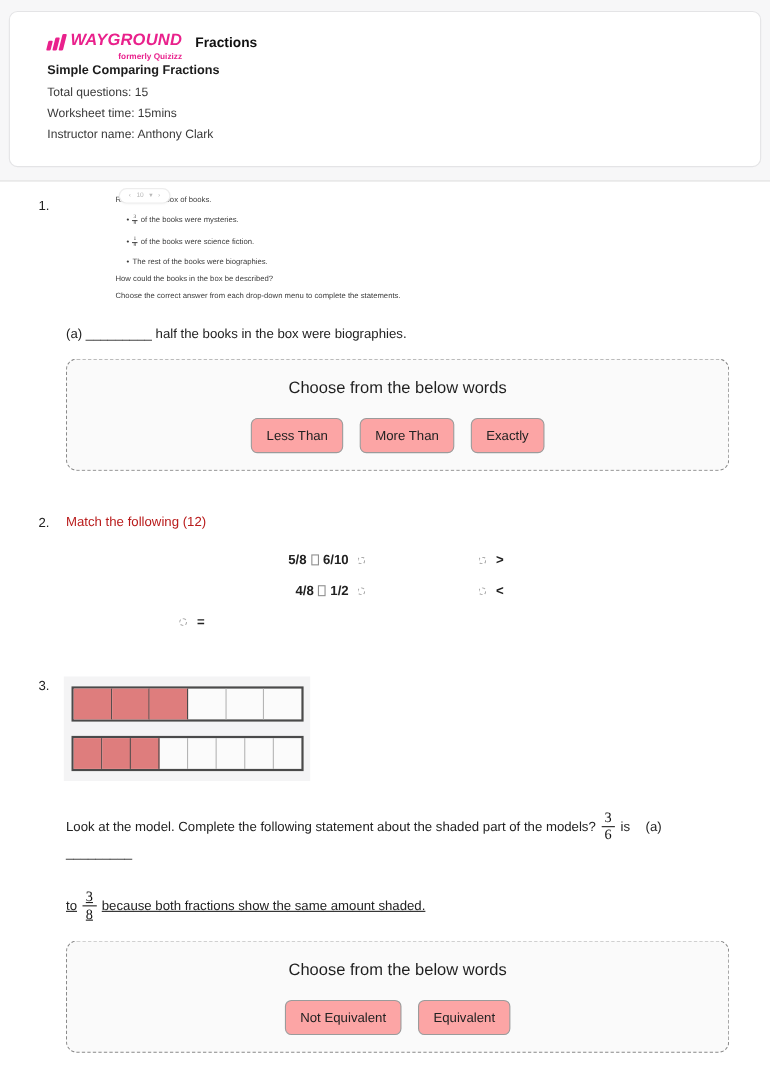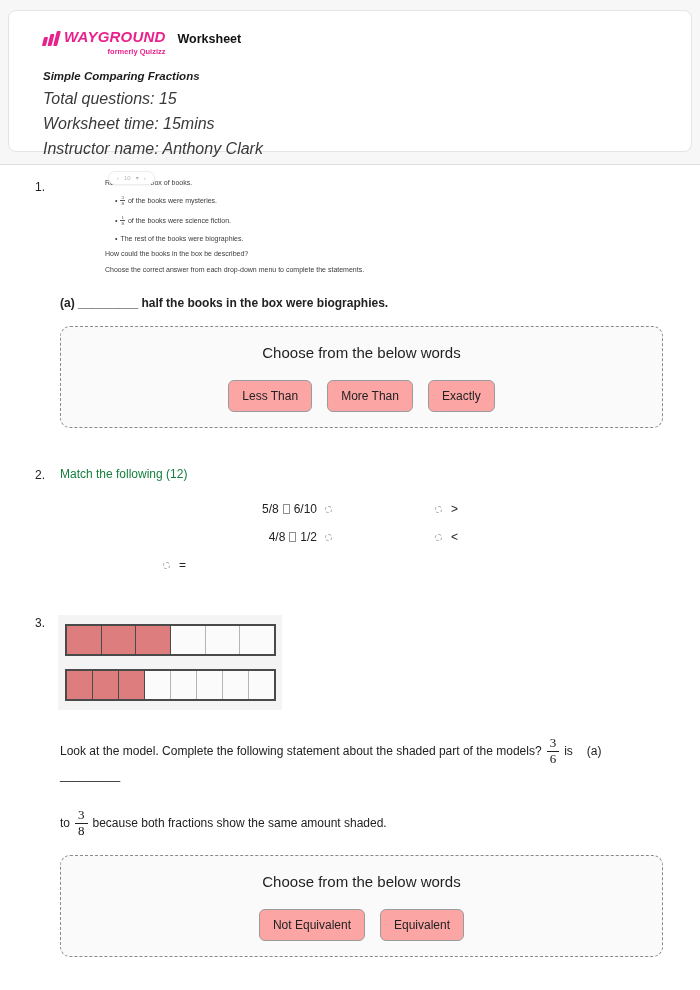--- a/index.html
+++ b/index.html
@@ -36,23 +36,23 @@
     color: var(--accent);
     font-weight: bold;
     font-style: italic;
     font-size: 15px;
     letter-spacing: 0.2px;
     line-height: 1;
   }
   .tagline { color: var(--accent); font-size: 7.5px; font-weight: bold; margin-top: 3px; }
   .app-label { font-size: 12.5px; font-weight: bold; color: #111; margin-left: 12px; margin-top: 3px; }
 
-  .ws-meta { margin-top: 14px; font-style: italic; }
+  .ws-meta { margin-top: 2px; }
   .ws-title { font-size: 11.5px; font-weight: bold; color: #1c1c1c; margin-bottom: 8px; }
-  .ws-line { font-size: 16px; color: #3a3a3a; margin-bottom: 7px; }
+  .ws-line { font-size: 11px; color: #3a3a3a; margin-bottom: 7px; }
 
   .student-fields { display: flex; flex-direction: column; gap: 15px; padding-top: 6px; }
   .field-row { display: flex; align-items: center; justify-content: flex-end; }
   .field-label { font-size: 11px; color: #444; margin-right: 10px; }
   .field-input {
     width: 158px; height: 22px;
     border: 1px solid #ccc; border-radius: 4px;
     background: #fff; outline: none;
     font-size: 11px; padding: 0 6px;
     font-family: "Liberation Sans", sans-serif;
@@ -79,21 +79,21 @@
     padding: 3px 8px; display: flex; align-items: center; gap: 5px;
     font-size: 6px; color: #b8b8b8; line-height: 1;
   }
   .passage { margin-left: 45px; font-size: 7px; color: #3b3b3b; }
   .passage p { margin: 0 0 7px; line-height: 1.25; }
   .passage .bullet { margin-left: 10px; display: flex; align-items: center; gap: 3px; margin-bottom: 8px; }
   .bullet-dot { font-size: 7px; color: #3b3b3b; }
   .tinyfrac { display: inline-flex; flex-direction: column; align-items: center; font-size: 5px; line-height: 1.1; font-family: "Liberation Serif", serif; }
   .tinyfrac .tn { border-bottom: 0.5px solid #555; padding: 0 1px; }
 
-  .statement-line { margin-top: 22px; font-size: 12px; color: #222; font-weight: bold; }
+  .statement-line { margin-top: 22px; font-size: 12px; color: #222; }
 
   
   .wordbox {
     margin-top: 16px;
     width: 603px;
     border: 1px dashed #8a8a8a;
     border-radius: 10px;
     background: #fafafa;
     text-align: center;
     padding: 17px 10px 15px;
@@ -106,23 +106,23 @@
     border-radius: 6px;
     padding: 8px 13px;
     font-size: 12px;
     color: #222;
     font-family: "Liberation Sans", sans-serif;
     cursor: pointer;
   }
 
   
   .q2 { margin-top: 39px; }
-  .q2-title { font-size: 12px; color: #15803d; }
+  .q2-title { font-size: 12px; color: #b91c1c; }
   .match-rows { margin-top: 14px; }
-  .match-row { display: flex; align-items: center; height: 28px; }
+  .match-row { display: flex; align-items: center; height: 28px; font-weight: bold; }
   .match-left { width: 272px; text-align: right; font-size: 12px; color: #222; }
   .glyph-box {
     display: inline-block; width: 7px; height: 10px;
     border: 1px solid #8f8f8f; margin: 0 4px; vertical-align: -1px;
   }
   .dot {
     display: inline-block; width: 7px; height: 7px;
     border: 1px dashed #aaa; border-radius: 50%;
     margin-left: 8px; vertical-align: 0px;
   }
@@ -142,21 +142,21 @@
     width: 211px; height: 32px;
     border: 2px solid #4a4a4a;
     background: #fbfbfb;
   }
   .model-bar .cell { flex: 1; border-right: 1px solid #b5b5b5; }
   .model-bar .cell:last-child { border-right: none; }
   .model-bar .cell.shaded { background: var(--shade); border-right: 1.5px solid #4a4a4a; }
 
   .q3-statement { margin-top: 26px; font-size: 12px; color: #222; line-height: 1.4; }
   .stmt-row { display: flex; align-items: center; flex-wrap: wrap; }
-  .stmt-row2 { margin-top: 24px; }
+  .stmt-row2 { margin-top: 24px; text-decoration: underline; }
   .frac {
     display: inline-flex; flex-direction: column; align-items: center;
     font-family: "Liberation Serif", serif; font-size: 13px; color: #111;
     margin: 0 5px; line-height: 1.15;
   }
   .frac .num { border-bottom: 1px solid #222; padding: 0 3px; }
   .gap-md { display: inline-block; width: 14px; }
 
   
   .q4 { margin-top: 33px; }
@@ -170,21 +170,21 @@
     <div class="brand-row">
       <span class="logo-mark">
         <span class="logo-bar b1"></span>
           <span class="logo-bar b2"></span>
           <span class="logo-bar b3"></span>
       </span>
       <span class="wordmark-block">
         <span class="wordmark">WAYGROUND</span>
         <span class="tagline">formerly Quizizz</span>
       </span>
-      <span class="app-label">Worksheet</span>
+      <span class="app-label">Fractions</span>
     </div>
     <div class="ws-meta">
       <div class="ws-title">Simple Comparing Fractions</div>
       <div class="ws-line">Total questions: 15</div>
       <div class="ws-line">Worksheet time: 15mins</div>
       <div class="ws-line">Instructor name: Anthony Clark</div>
     </div>
   </div>
 </div>
 

